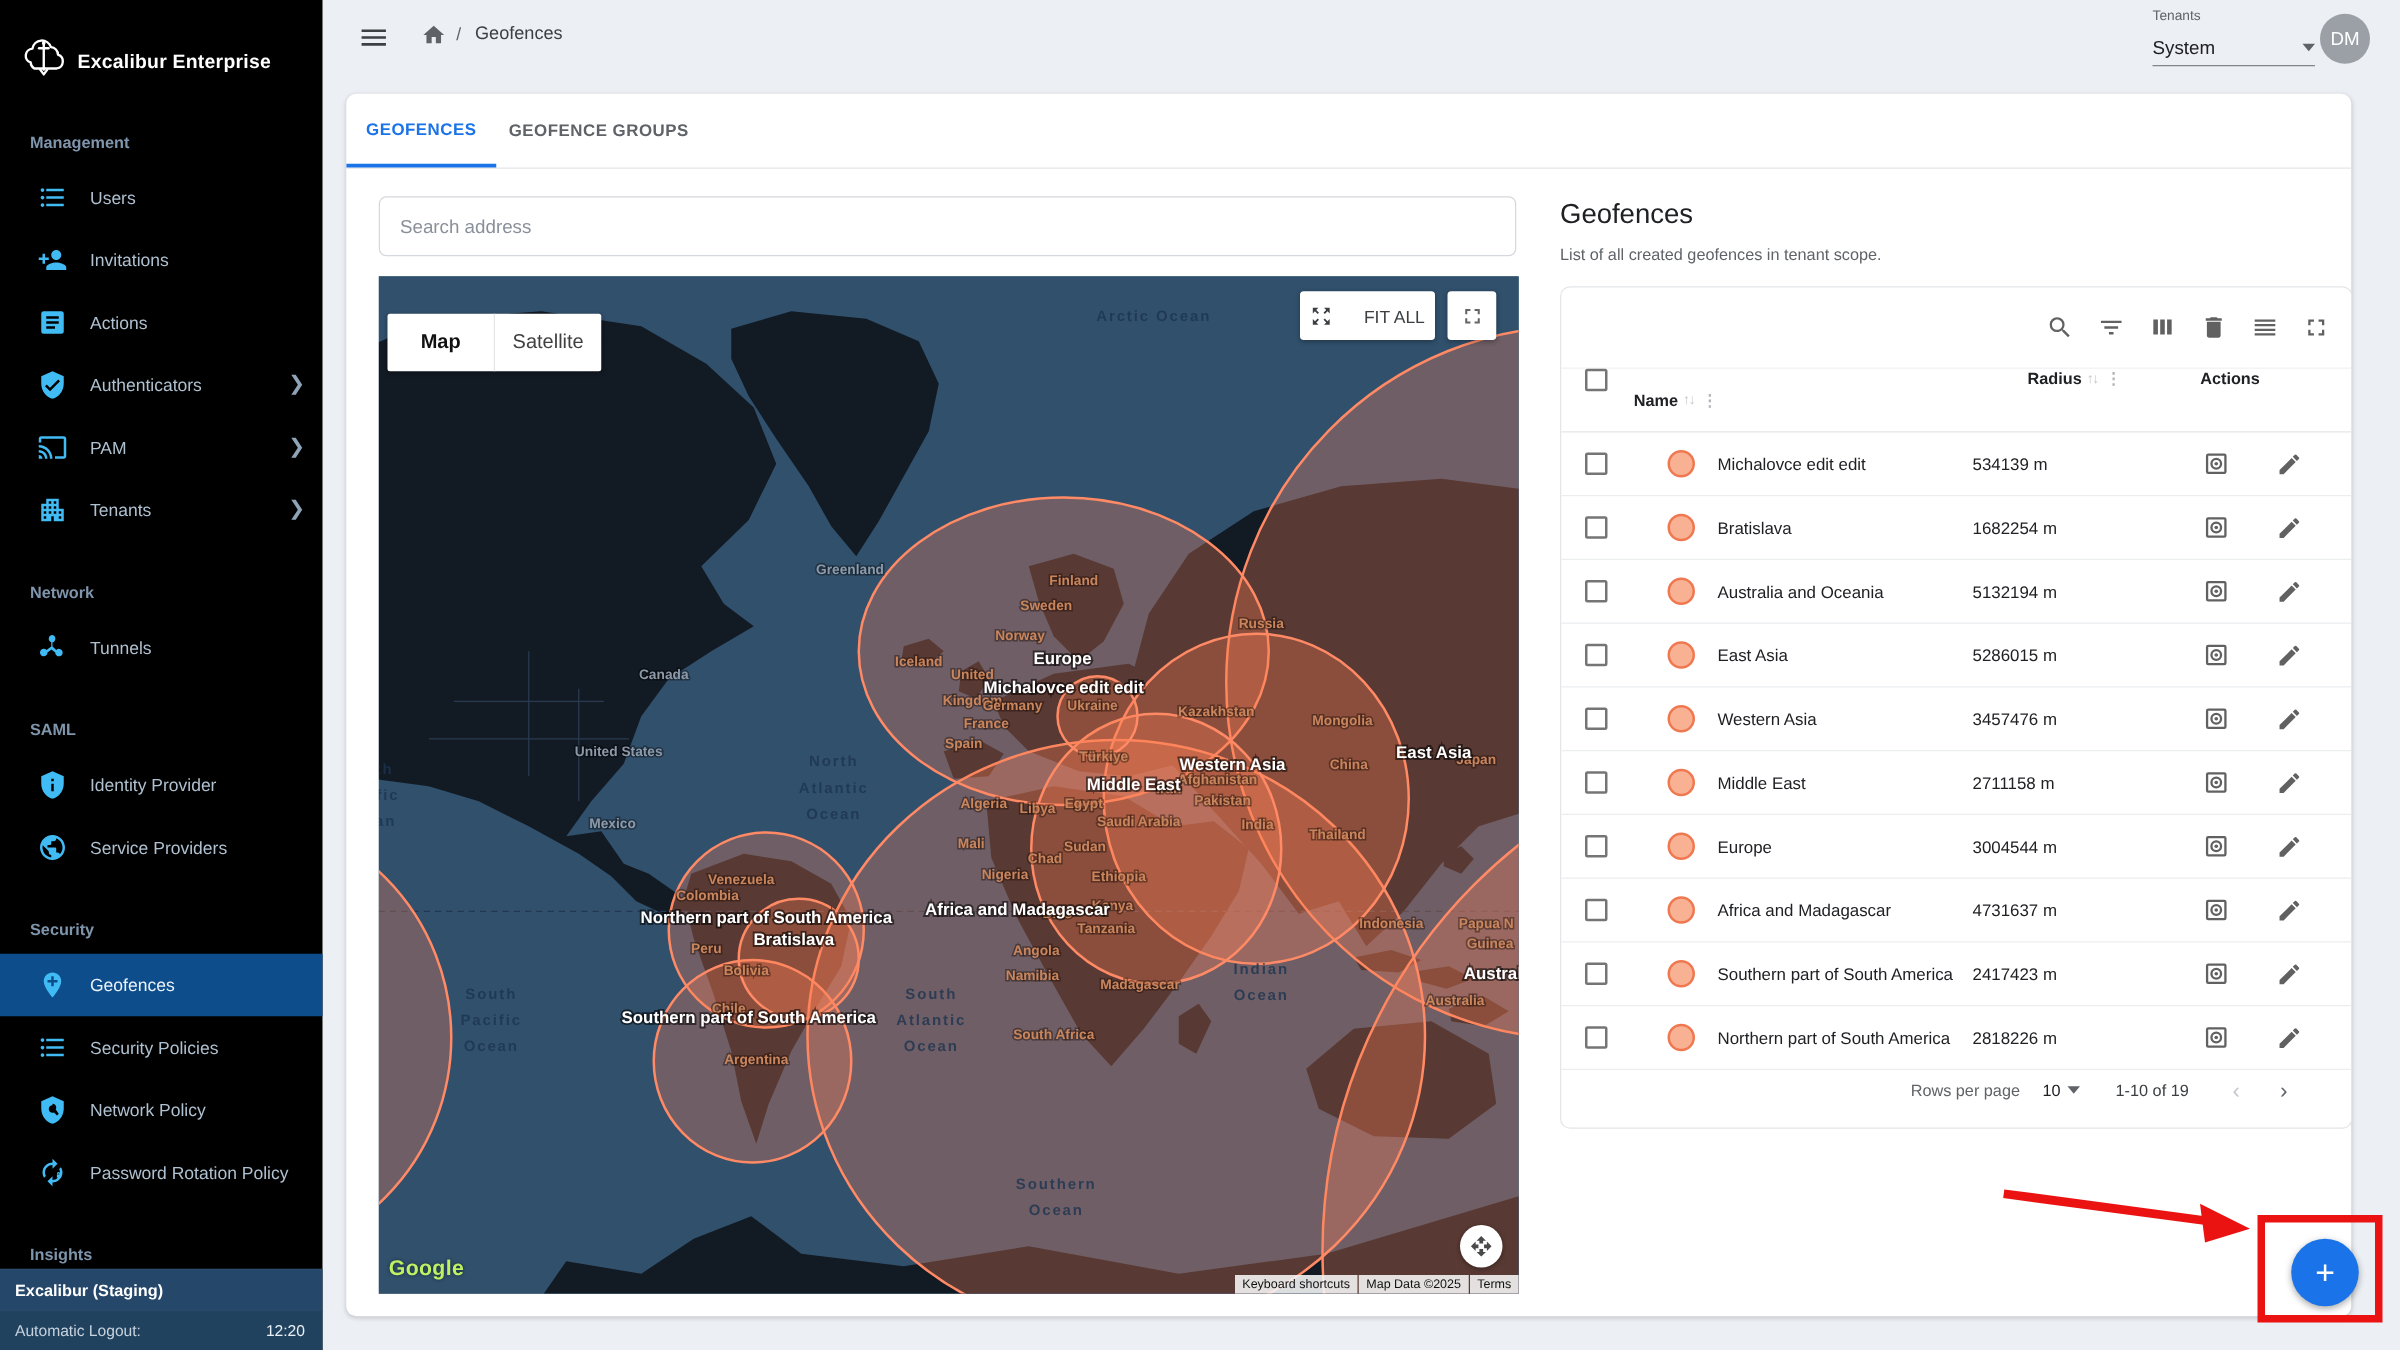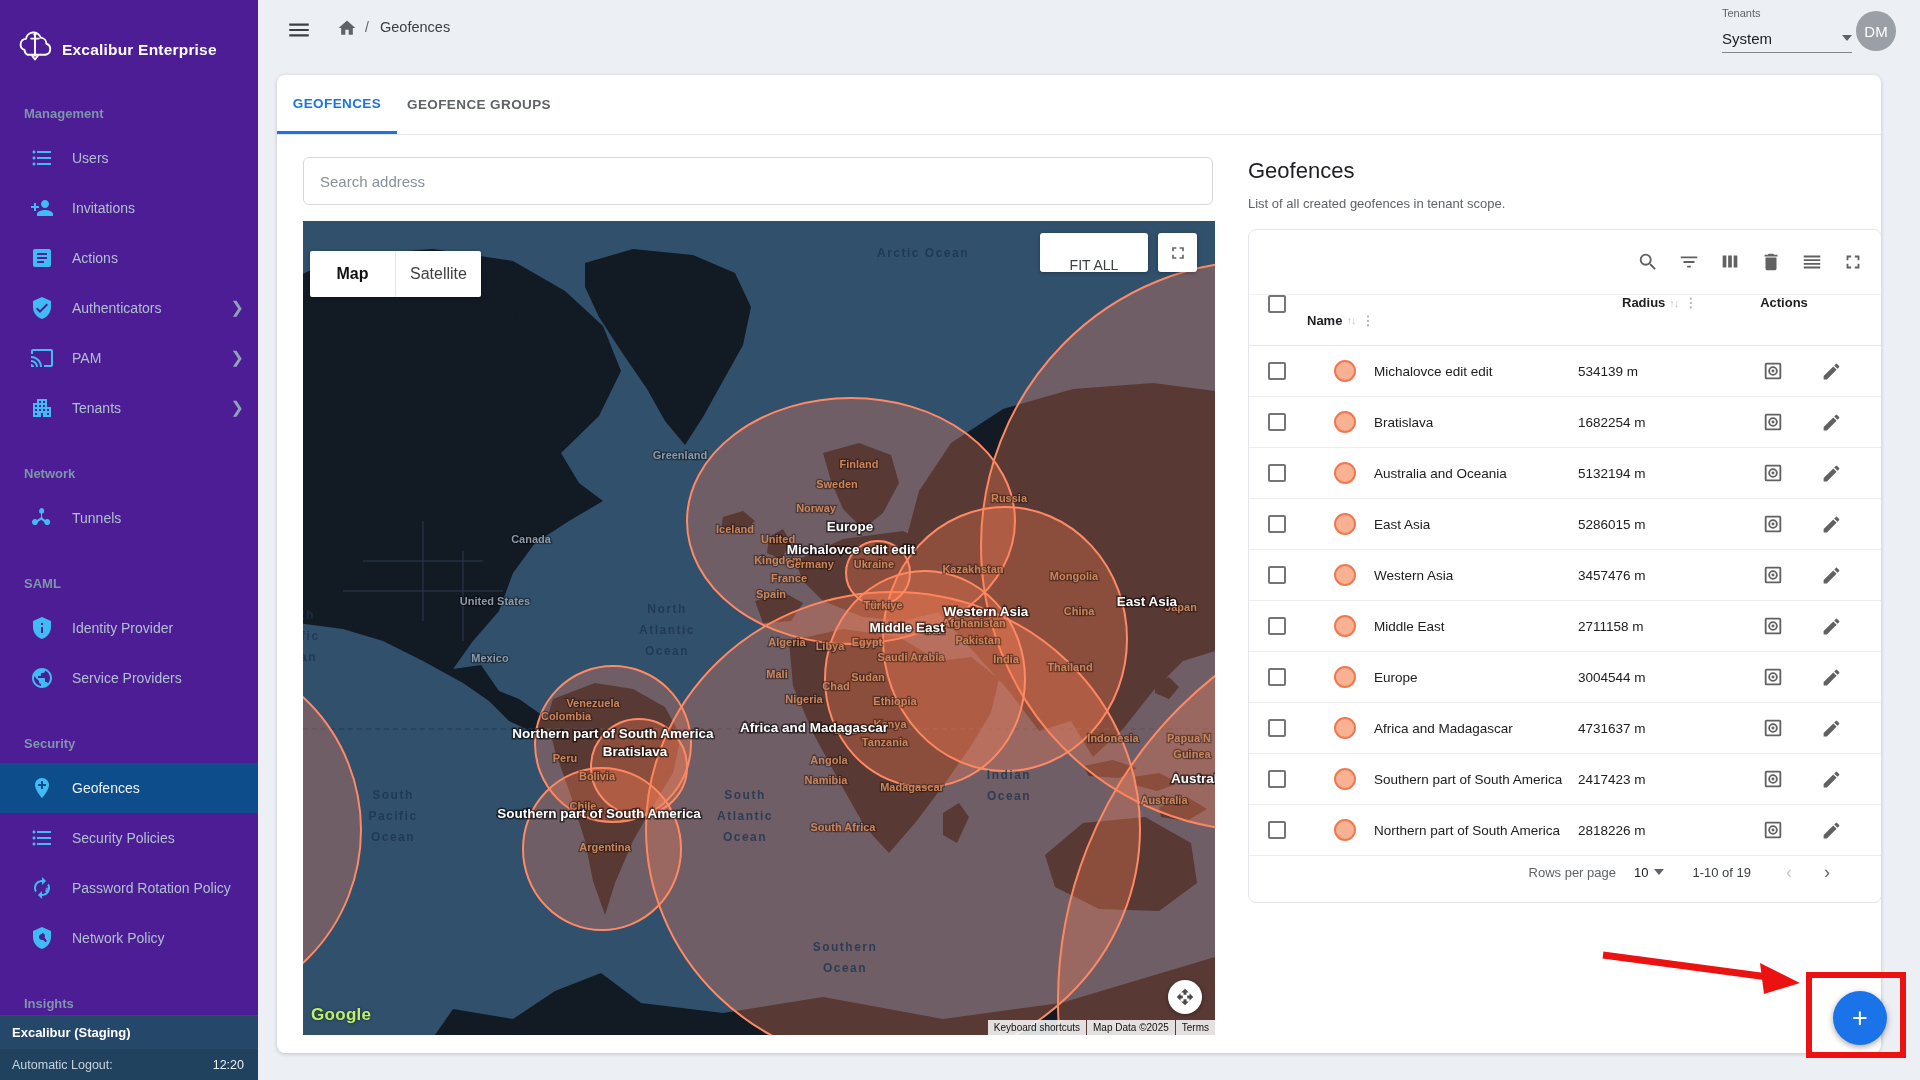--- a/index.html
+++ b/index.html
@@ -1,18 +1,18 @@
 <!DOCTYPE html>
 <html><head>
 <meta charset="utf-8">
 <style>
   html,body{margin:0;padding:0;background:#ECEFF3;font-family:"Liberation Sans",sans-serif;}
   #app{position:relative;width:1920px;height:1080px;overflow:hidden;background:#ECEFF3;}
   
-  .sidebar{position:absolute;left:0;top:0;width:258px;height:1080px;background:#4c1d95;color:#AFC0D0;z-index:5;}
+  .sidebar{position:absolute;left:0;top:0;width:258px;height:1080px;background:#000000;color:#AFC0D0;z-index:5;}
   .brand{height:99px;display:flex;align-items:center;padding-left:16px;box-sizing:border-box;}
   .brand .logo{width:38px;height:38px;color:#FFFFFF;flex:0 0 auto;}
   .brand .brand-name{color:#FFFFFF;font-size:15.5px;font-weight:700;margin-left:8px;letter-spacing:.2px;}
   .nav-label{height:30px;line-height:30px;margin:26px 0 4px 0;padding-left:24px;font-size:13px;font-weight:700;color:#7E95AB;}
   .nav-section:first-of-type .nav-label{margin-top:0;}
   .nav-item{height:50px;display:flex;align-items:center;padding:0 14px 0 30px;cursor:pointer;box-sizing:border-box;}
   .nav-item .nicon{width:24px;height:24px;color:#41BBF3;flex:0 0 auto;}
   .nav-item .nicon svg{width:24px;height:24px;fill:currentColor;}
   .nav-item .nlabel{margin-left:18px;font-size:14px;color:#AFC0D0;white-space:nowrap;}
   .nav-item.active{background:#0E4D8B;}
@@ -43,21 +43,21 @@
   .search-box{position:absolute;left:26px;top:82px;width:910px;height:48px;box-sizing:border-box;border:1px solid #D5D8DC;border-radius:6px;background:#fff;}
   .search-box input{width:100%;height:100%;border:none;outline:none;background:transparent;padding:0 16px;font-size:15px;color:#202124;font-family:"Liberation Sans",sans-serif;}
   .search-box input::placeholder{color:#8A9099;}
   
   .map{position:absolute;left:26px;top:146px;width:912px;height:814px;background:#31506C;overflow:hidden;}
   .map svg.world{position:absolute;left:0;top:0;}
   .mt-control{position:absolute;left:7px;top:30px;height:46px;background:#fff;border-radius:2px;box-shadow:0 1px 4px rgba(0,0,0,.3);display:flex;cursor:pointer;}
   .mt-btn{width:85px;display:flex;align-items:center;justify-content:center;font-size:16px;}
   .mt-btn.sel{font-weight:700;color:#111;}
   .mt-btn.unsel{color:#404040;border-left:1px solid #E6E6E6;}
-  .fitall{position:absolute;left:737px;top:12px;width:108px;height:39px;background:#fff;border-radius:3px;box-shadow:0 1px 4px rgba(0,0,0,.3);display:flex;align-items:center;justify-content:center;gap:25px;cursor:pointer;flex-direction:column;}
+  .fitall{position:absolute;left:737px;top:12px;width:108px;height:39px;background:#fff;border-radius:3px;box-shadow:0 1px 4px rgba(0,0,0,.3);display:flex;align-items:center;justify-content:center;gap:25px;cursor:pointer;}
   .fitall svg{fill:#3C4043;}
   .fitall .ft{font-size:14px;color:#3C4043;}
   .fsbtn{position:absolute;left:855px;top:12px;width:39px;height:39px;background:#fff;border-radius:3px;box-shadow:0 1px 4px rgba(0,0,0,.3);display:flex;align-items:center;justify-content:center;cursor:pointer;}
   .fsbtn svg{fill:#666;}
   .panbtn{position:absolute;left:865px;top:759px;width:34px;height:34px;border-radius:50%;background:#fff;box-shadow:0 1px 4px rgba(0,0,0,.4);display:flex;align-items:center;justify-content:center;cursor:pointer;}
   .panbtn svg{fill:#4A4A4A;}
   .glogo{position:absolute;left:8px;top:784px;color:#bef264;font-size:17px;font-weight:700;letter-spacing:.3px;text-shadow:0 0 3px rgba(0,0,0,.5);}
   .attrib{position:absolute;right:0;bottom:0;display:flex;}
   .attrib span{background:rgba(243,243,243,.9);color:#111;font-size:10px;padding:2px 6px;margin-left:1px;cursor:pointer;}
   
@@ -192,31 +192,31 @@
             <span class="nlabel">Geofences</span>
           </div>
           <div class="nav-item">
             <span class="nicon"><svg viewBox="0 0 24 24">
                 <path d="M4 10.5c-.83 0-1.5.67-1.5 1.5s.67 1.5 1.5 1.5 1.5-.67 1.5-1.5-.67-1.5-1.5-1.5zm0-6c-.83 0-1.5.67-1.5 1.5S3.17 7.5 4 7.5 5.5 6.83 5.5 6 4.83 4.5 4 4.5zm0 12c-.83 0-1.5.68-1.5 1.5s.68 1.5 1.5 1.5 1.5-.68 1.5-1.5-.67-1.5-1.5-1.5zM7 19h14v-2H7v2zm0-6h14v-2H7v2zm0-8v2h14V5H7z"></path>
               </svg></span>
             <span class="nlabel">Security Policies</span>
           </div>
           <div class="nav-item">
             <span class="nicon"><svg viewBox="0 0 24 24">
+                <path d="M12 1L3 5v6c0 5.55 3.84 10.74 9 12 5.16-1.26 9-6.45 9-12V5l-9-4zm0 6c1.66 0 3 1.34 3 3 0 .56-.15 1.08-.42 1.5L17 14.93 15.6 16.35l-2.43-2.43c-.36.13-.76.2-1.17.2-1.66 0-3-1.34-3-3s1.34-3 3-3z"></path>
+              </svg></span>
+            <span class="nlabel">Network Policy</span>
+          </div>
+          <div class="nav-item">
+            <span class="nicon"><svg viewBox="0 0 24 24">
                 <path d="M12 6v3l4-4-4-4v3c-4.42 0-8 3.58-8 8 0 1.57.46 3.03 1.24 4.26L6.7 14.8c-.45-.83-.7-1.79-.7-2.8 0-3.31 2.69-6 6-6zm6.76 1.74L17.3 9.2c.44.84.7 1.79.7 2.8 0 3.31-2.69 6-6 6v-3l-4 4 4 4v-3c4.42 0 8-3.58 8-8 0-1.57-.46-3.03-1.24-4.26z"></path>
                 <path d="M15.5 13.5h3v2.6h-3z"></path>
                 <path d="M16.2 13.5v-.7a.8.8 0 0 1 1.6 0v.7" fill="none" stroke="currentColor"></path>
               </svg></span>
             <span class="nlabel">Password Rotation Policy</span>
-          </div>
-          <div class="nav-item">
-            <span class="nicon"><svg viewBox="0 0 24 24">
-                <path d="M12 1L3 5v6c0 5.55 3.84 10.74 9 12 5.16-1.26 9-6.45 9-12V5l-9-4zm0 6c1.66 0 3 1.34 3 3 0 .56-.15 1.08-.42 1.5L17 14.93 15.6 16.35l-2.43-2.43c-.36.13-.76.2-1.17.2-1.66 0-3-1.34-3-3s1.34-3 3-3z"></path>
-              </svg></span>
-            <span class="nlabel">Network Policy</span>
           </div>
         </div>
         <div class="nav-section">
           <div class="nav-label">Insights</div>
         </div>
       </nav>
     <div class="side-footer">
       <div class="sf-row1">Excalibur (Staging)</div>
       <div class="sf-row2">
         <span>Automatic Logout:</span>

